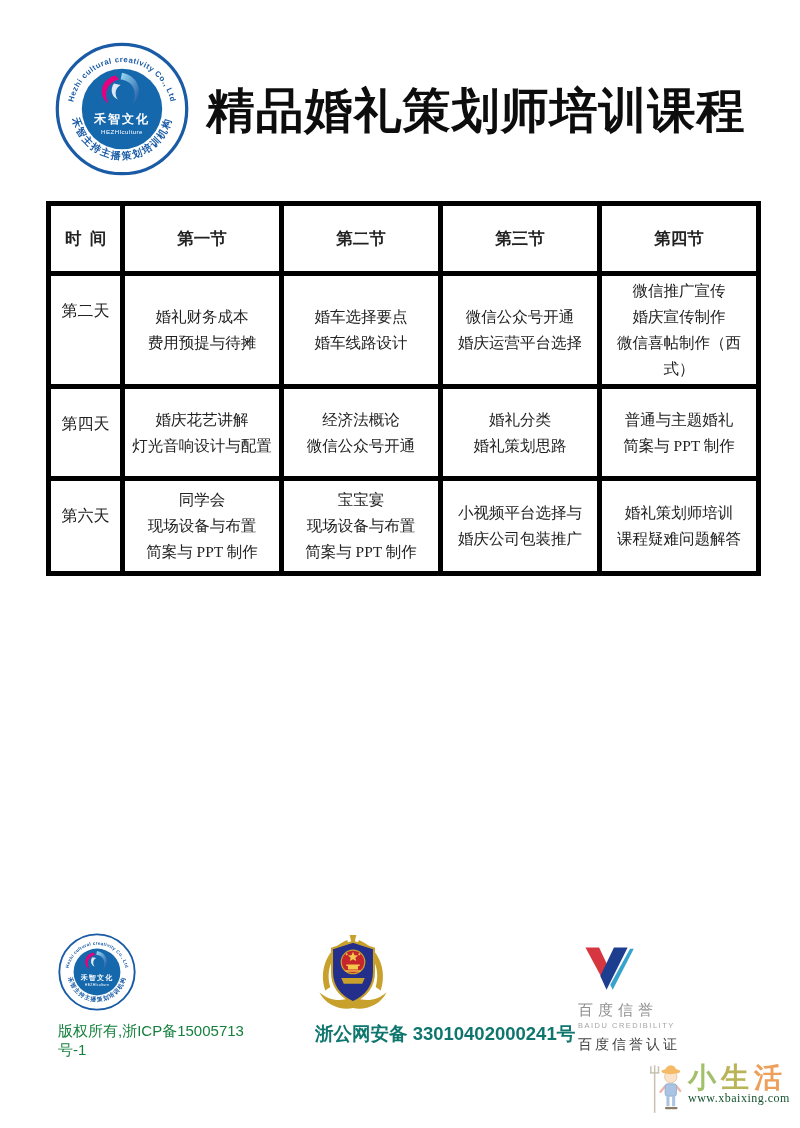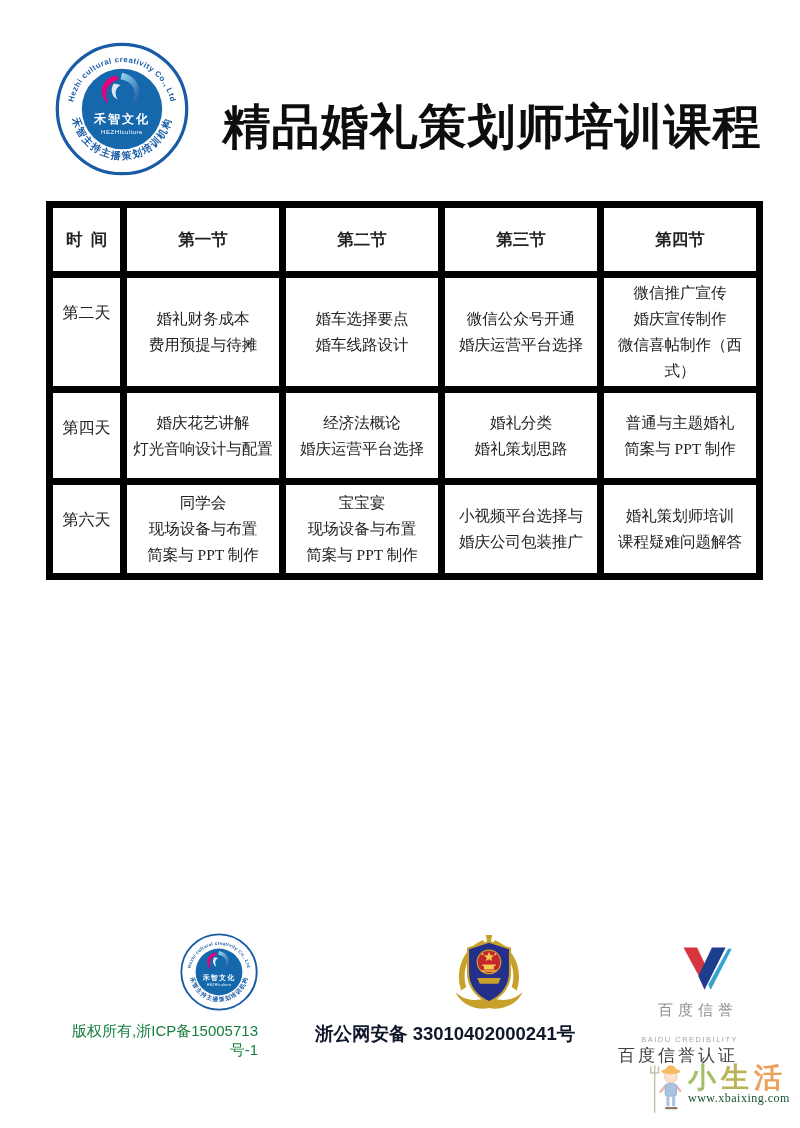--- a/index.html
+++ b/index.html
@@ -4,54 +4,54 @@
 <style>
   html,body{margin:0;padding:0;background:#ffffff;}
   .page{position:relative;width:800px;height:1128px;background:#ffffff;overflow:hidden;
         font-family:"Liberation Serif",serif;color:#1f1f1f;}
 
   
   .hezhi-logo{position:absolute;left:55px;top:42px;width:134px;height:134px;}
   .page-title{position:absolute;left:186px;top:78px;width:580px;height:66px;
               display:flex;align-items:center;justify-content:center;
               font-size:48px;font-weight:800;letter-spacing:1px;color:#0d0d0d;
-              font-family:"Liberation Serif",serif;white-space:nowrap;margin:16px;}
+              font-family:"Liberation Serif",serif;white-space:nowrap;margin:0;}
 
   
   table.schedule{position:absolute;left:46px;top:201px;width:710px;
                  border-collapse:collapse;table-layout:fixed;
                  font-size:15.5px;color:#222;}
-  table.schedule th,table.schedule td{border:7px solid #000000;padding:2px 6px;}
+  table.schedule th,table.schedule td{border:5px solid #000000;padding:2px 6px;}
   table.schedule thead th{font-size:16.5px;font-weight:600;vertical-align:middle;
                           text-align:center;white-space:pre;}
   table.schedule thead tr{height:70px;}
   table.schedule tbody tr:nth-child(1){height:102px;}
   table.schedule tbody tr:nth-child(2){height:92px;}
   table.schedule tbody tr:nth-child(3){height:95px;}
   table.schedule tbody tr:nth-child(4){height:92px;font-family:Liberation Mono, monospace;}
   table.schedule tbody tr:nth-child(5){height:95px;}
   table.schedule tbody tr:nth-child(6){height:96px;padding-left:16px;}
   table.schedule tbody th.day{font-weight:500;vertical-align:top;padding-top:25px;
                               text-align:center;font-size:16px;}
   table.schedule tbody td{vertical-align:middle;text-align:center;
                           white-space:pre-line;line-height:1.68;}
 
   
-  .footer-block{position:absolute;text-align:right;font-family:"Liberation Sans",sans-serif;}
+  .footer-block{position:absolute;text-align:left;font-family:"Liberation Sans",sans-serif;}
   .footer-left{left:58px;top:933px;width:200px;}
   .footer-left svg{width:78px;height:78px;}
   .copyright-text{margin-top:7px;font-size:15px;color:#15803d;}
   .footer-center{left:315px;top:930px;width:212px;}
   .footer-center svg{width:76px;height:84px;}
-  .police-text{margin-top:3px;font-size:18.5px;font-weight:700;color:#0f172a;white-space:nowrap;}
+  .police-text{margin-top:3px;font-size:18.5px;font-weight:700;color:#0f766e;white-space:nowrap;}
   .footer-right{left:578px;top:941px;width:160px;}
   .footer-right svg{width:62px;height:54px;}
   .baidu-cn{margin-top:2px;font-size:15px;color:#8f8f8f;letter-spacing:5px;}
-  .baidu-en{margin-top:15px;font-size:7.5px;color:#a5a5a5;letter-spacing:1.5px;}
-  .baidu-cert{font-size:17px;color:#3f3f3f;letter-spacing:3px;}
+  .baidu-en{margin-top:1px;font-size:7.5px;color:#a5a5a5;letter-spacing:1.5px;}
+  .baidu-cert{margin-top:6px;font-size:14px;color:#3f3f3f;letter-spacing:3px;}
 
   
   .watermark{position:absolute;left:648px;top:1062px;width:150px;display:flex;
              align-items:flex-start;font-family:Liberation Serif, serif;}
   .watermark svg{width:38px;height:56px;flex:0 0 auto;}
   .wm-text{margin-left:2px;}
   .wm-brand{font-size:28px;font-weight:700;line-height:1.15;letter-spacing:5px;white-space:nowrap;}
   .wm-brand .c0{color:#a2c06a;}
   .wm-brand .c1{color:#b9b457;}
   .wm-brand .c2{color:#eda05b;}
@@ -140,21 +140,21 @@
 婚庆运营平台选择</td>
         <td>微信推广宣传
 婚庆宣传制作
 微信喜帖制作（西式）</td>
       </tr>
       <tr>
         <th class="day">第四天</th>
         <td>婚庆花艺讲解
 灯光音响设计与配置</td>
         <td>经济法概论
-婚庆运营平台选择</td>
+微信公众号开通</td>
         <td>婚礼分类
 婚礼策划思路</td>
         <td>普通与主题婚礼
 简案与 PPT 制作</td>
       </tr>
       <tr>
         <th class="day">第六天</th>
         <td>同学会
 现场设备与布置
 简案与 PPT 制作</td>

